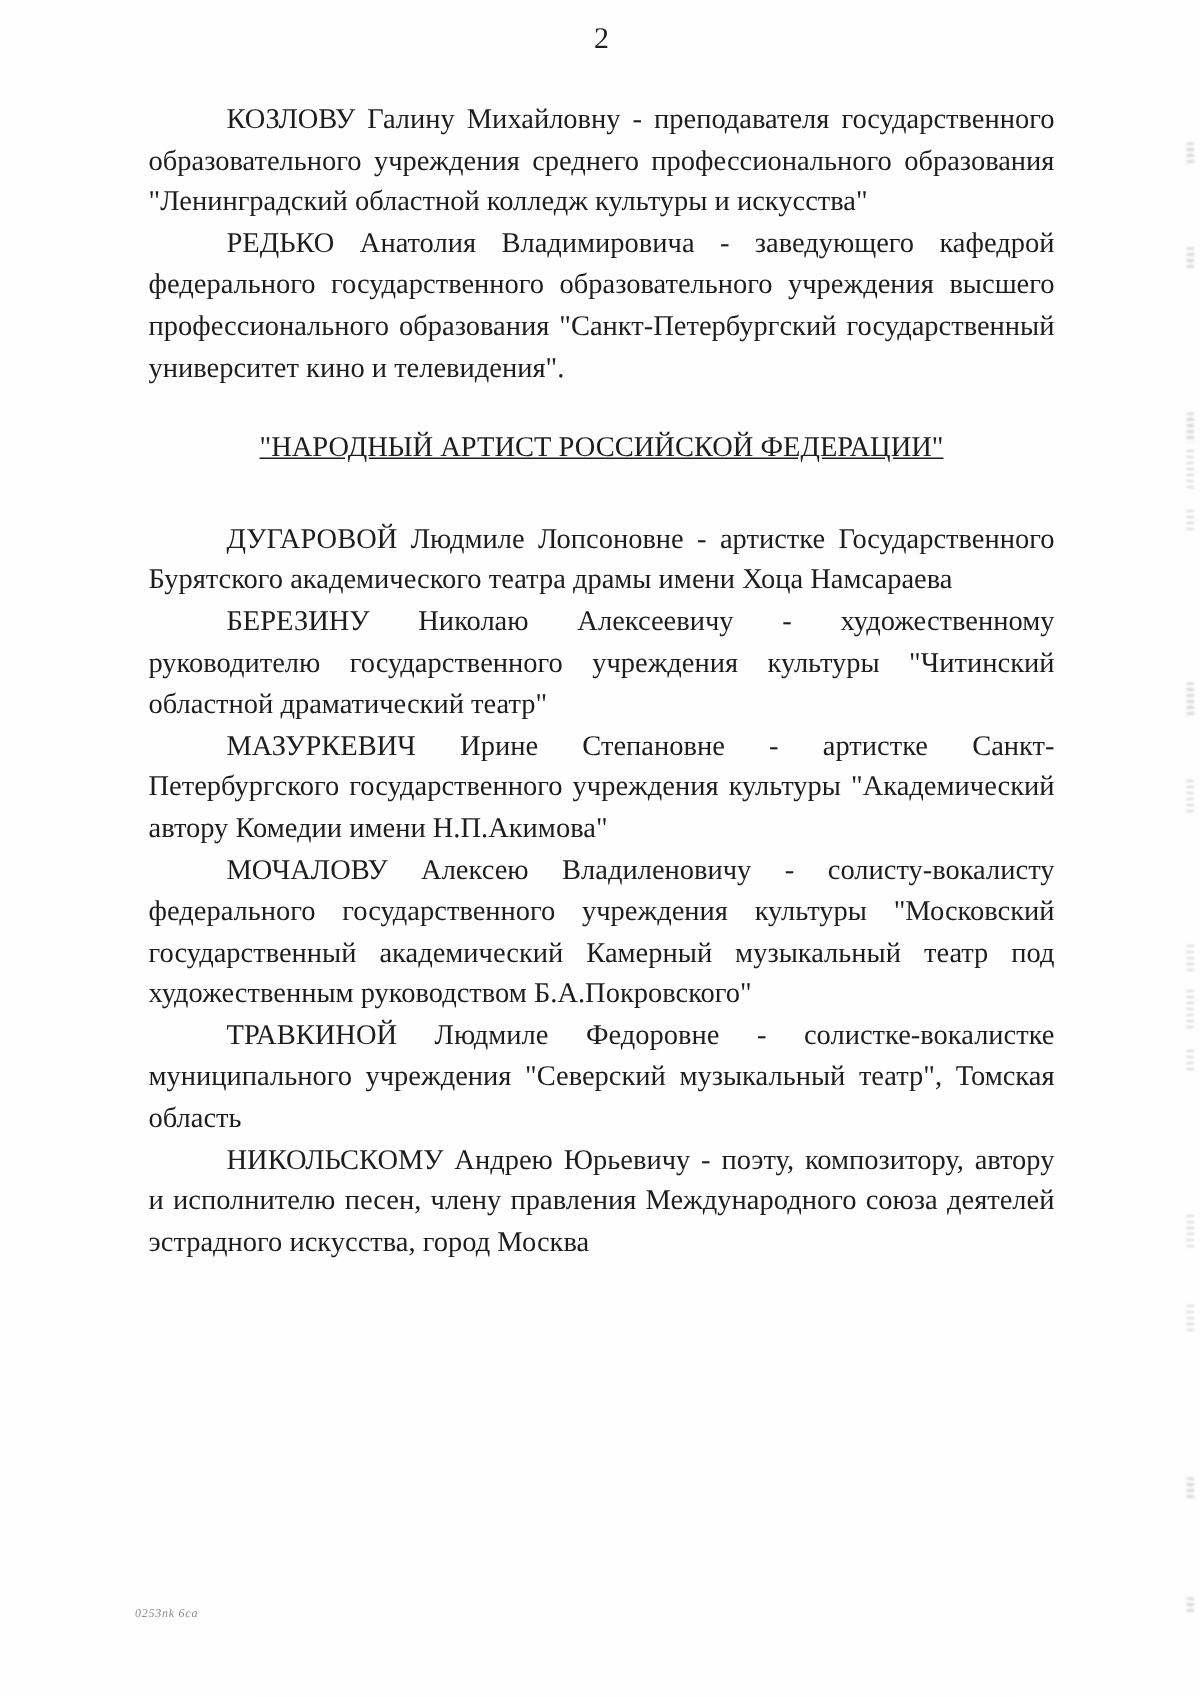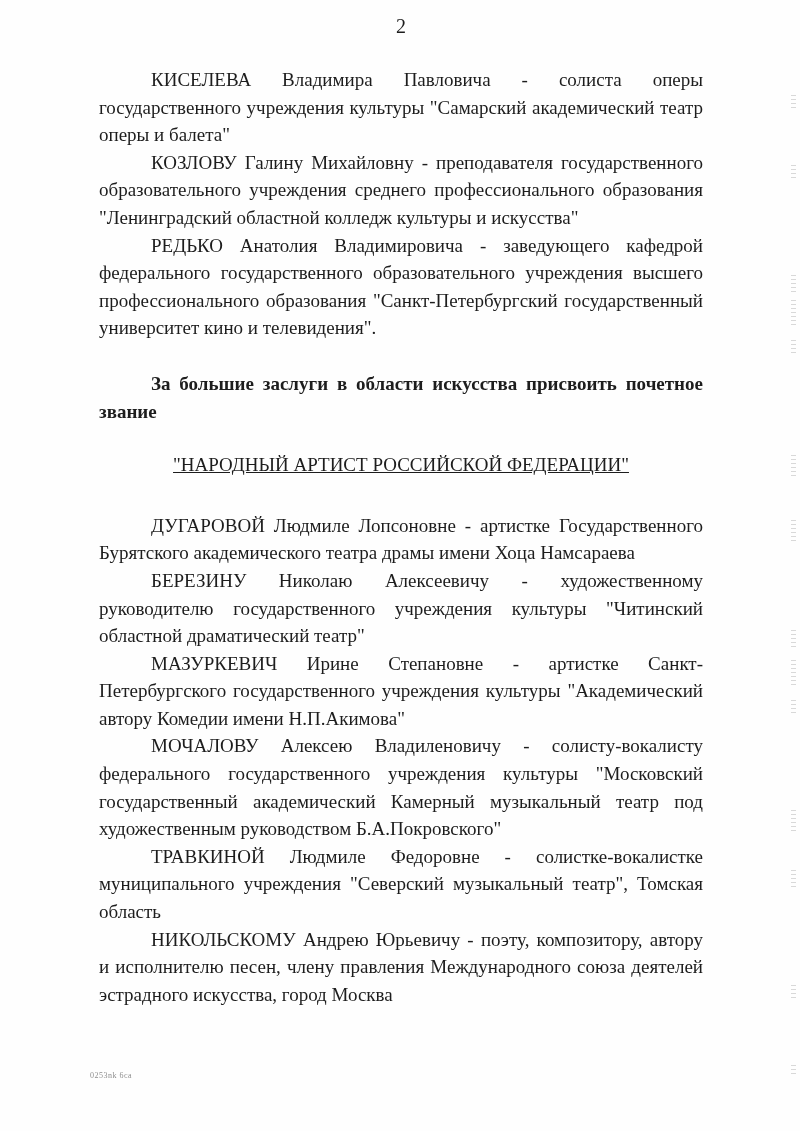--- a/index.html
+++ b/index.html
@@ -44,20 +44,21 @@
   }
   .footer-code {
     position: absolute;
     left: 90px;
     bottom: 50px;
     font-size: 8px;
     line-height: 10px;
     color: #8d8d8d;
     letter-spacing: 0.5px;
     filter: blur(0.3px);
+    font-style: italic;
   }
   
   .edge-artifacts {
     position: absolute;
     right: 2px;
     top: 0;
     width: 10px;
     height: 100%;
     pointer-events: none;
   }
@@ -72,26 +73,24 @@
   }
 </style>
 </head>
 <body>
 
 <div class="page">
 
   <div class="page-number">2</div>
 
   <div>
-    <p class="para">КИСЕЛЕВА Владимира Павловича - солиста оперы государственного учреждения культуры "Самарский академический театр оперы и балета"</p>
     <p class="para">КОЗЛОВУ Галину Михайловну - преподавателя государственного образовательного учреждения среднего профессионального образования "Ленинградский областной колледж культуры и искусства"</p>
     <p class="para">РЕДЬКО Анатолия Владимировича - заведующего кафедрой федерального государственного образовательного учреждения высшего профессионального образования "Санкт-Петербургский государственный университет кино и телевидения".</p>
   </div>
 
-  <p class="para lead-in">За большие заслуги в области искусства присвоить почетное звание</p>
 
   <p class="para decree-title">"НАРОДНЫЙ АРТИСТ РОССИЙСКОЙ ФЕДЕРАЦИИ"</p>
 
   <div>
     <p class="para">ДУГАРОВОЙ Людмиле Лопсоновне - артистке Государственного Бурятского академического театра драмы имени Хоца Намсараева</p>
     <p class="para">БЕРЕЗИНУ Николаю Алексеевичу - художественному руководителю государственного учреждения культуры "Читинский областной драматический театр"</p>
     <p class="para">МАЗУРКЕВИЧ Ирине Степановне - артистке Санкт-Петербургского государственного учреждения культуры "Академический автору Комедии имени Н.П.Акимова"</p>
     <p class="para">МОЧАЛОВУ Алексею Владиленовичу - солисту-вокалисту федерального государственного учреждения культуры "Московский государственный академический Камерный музыкальный театр под художественным руководством Б.А.Покровского"</p>
     <p class="para">ТРАВКИНОЙ Людмиле Федоровне - солистке-вокалистке муниципального учреждения "Северский музыкальный театр", Томская область</p>
     <p class="para">НИКОЛЬСКОМУ Андрею Юрьевичу - поэту, композитору, автору и исполнителю песен, члену правления Международного союза деятелей эстрадного искусства, город Москва</p>

